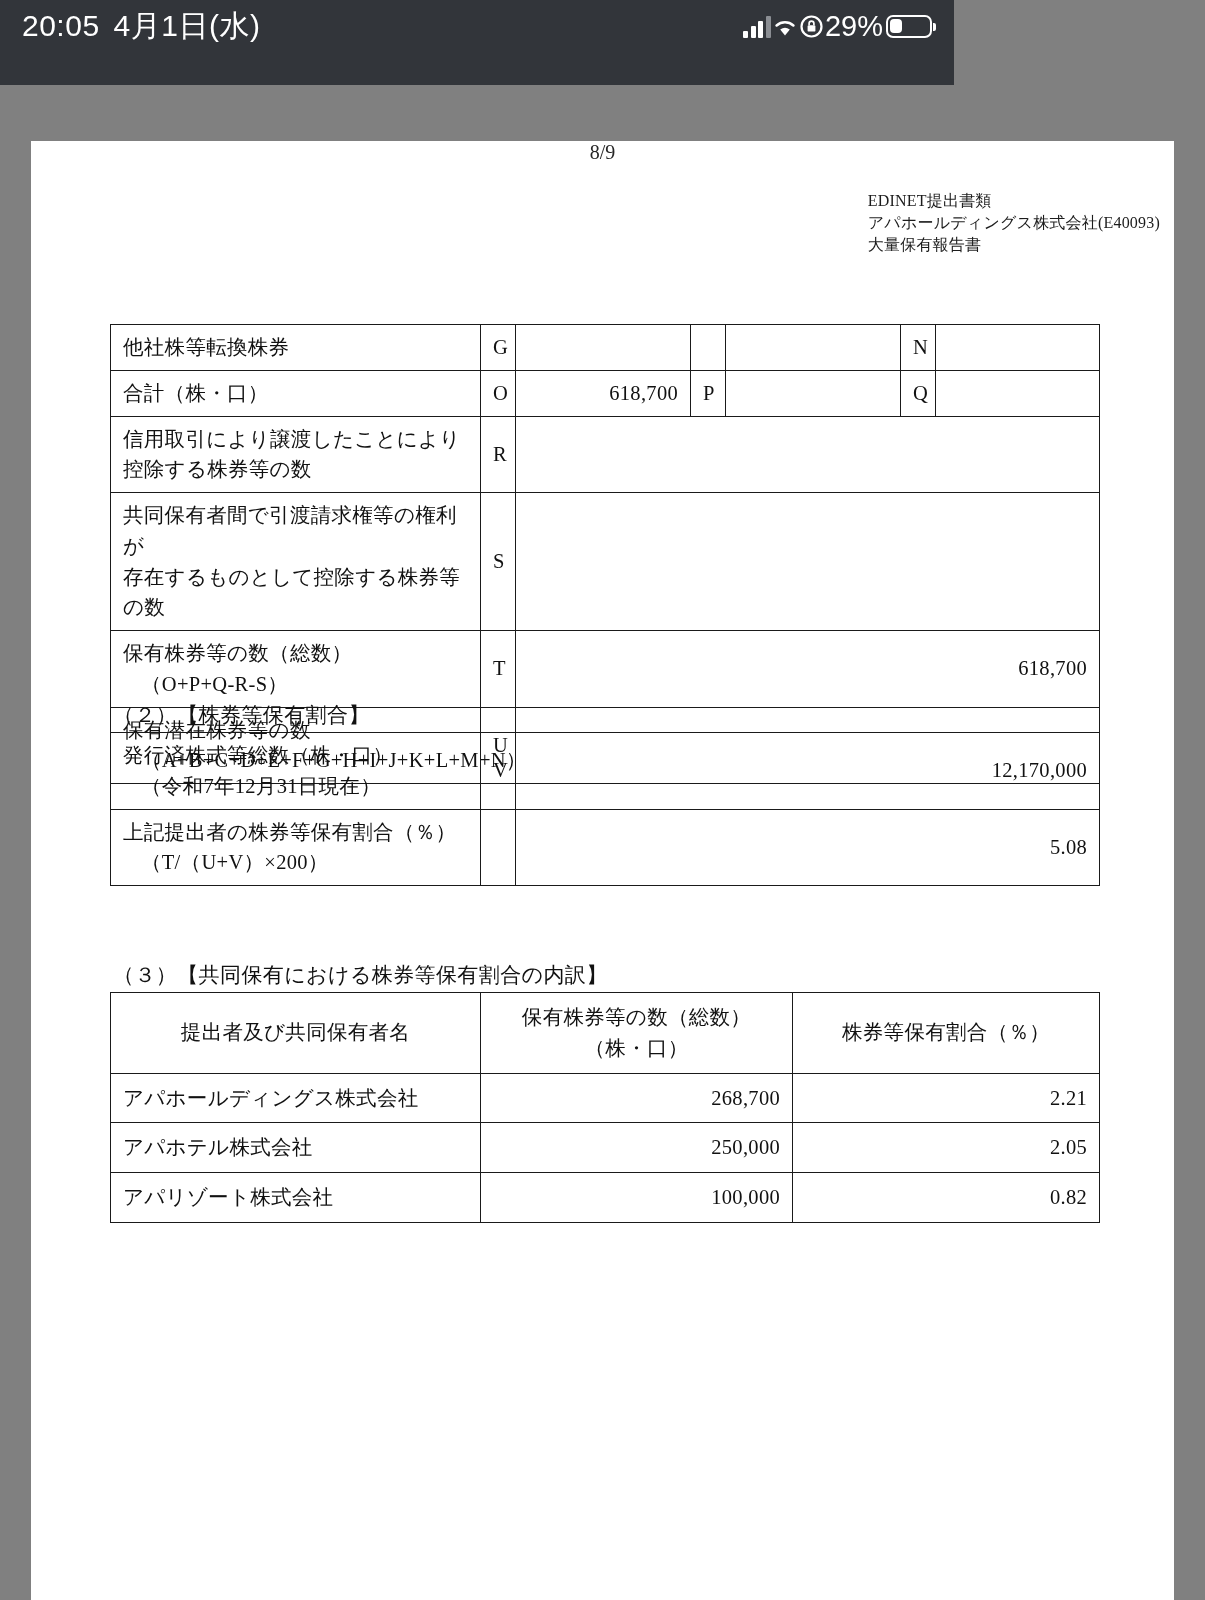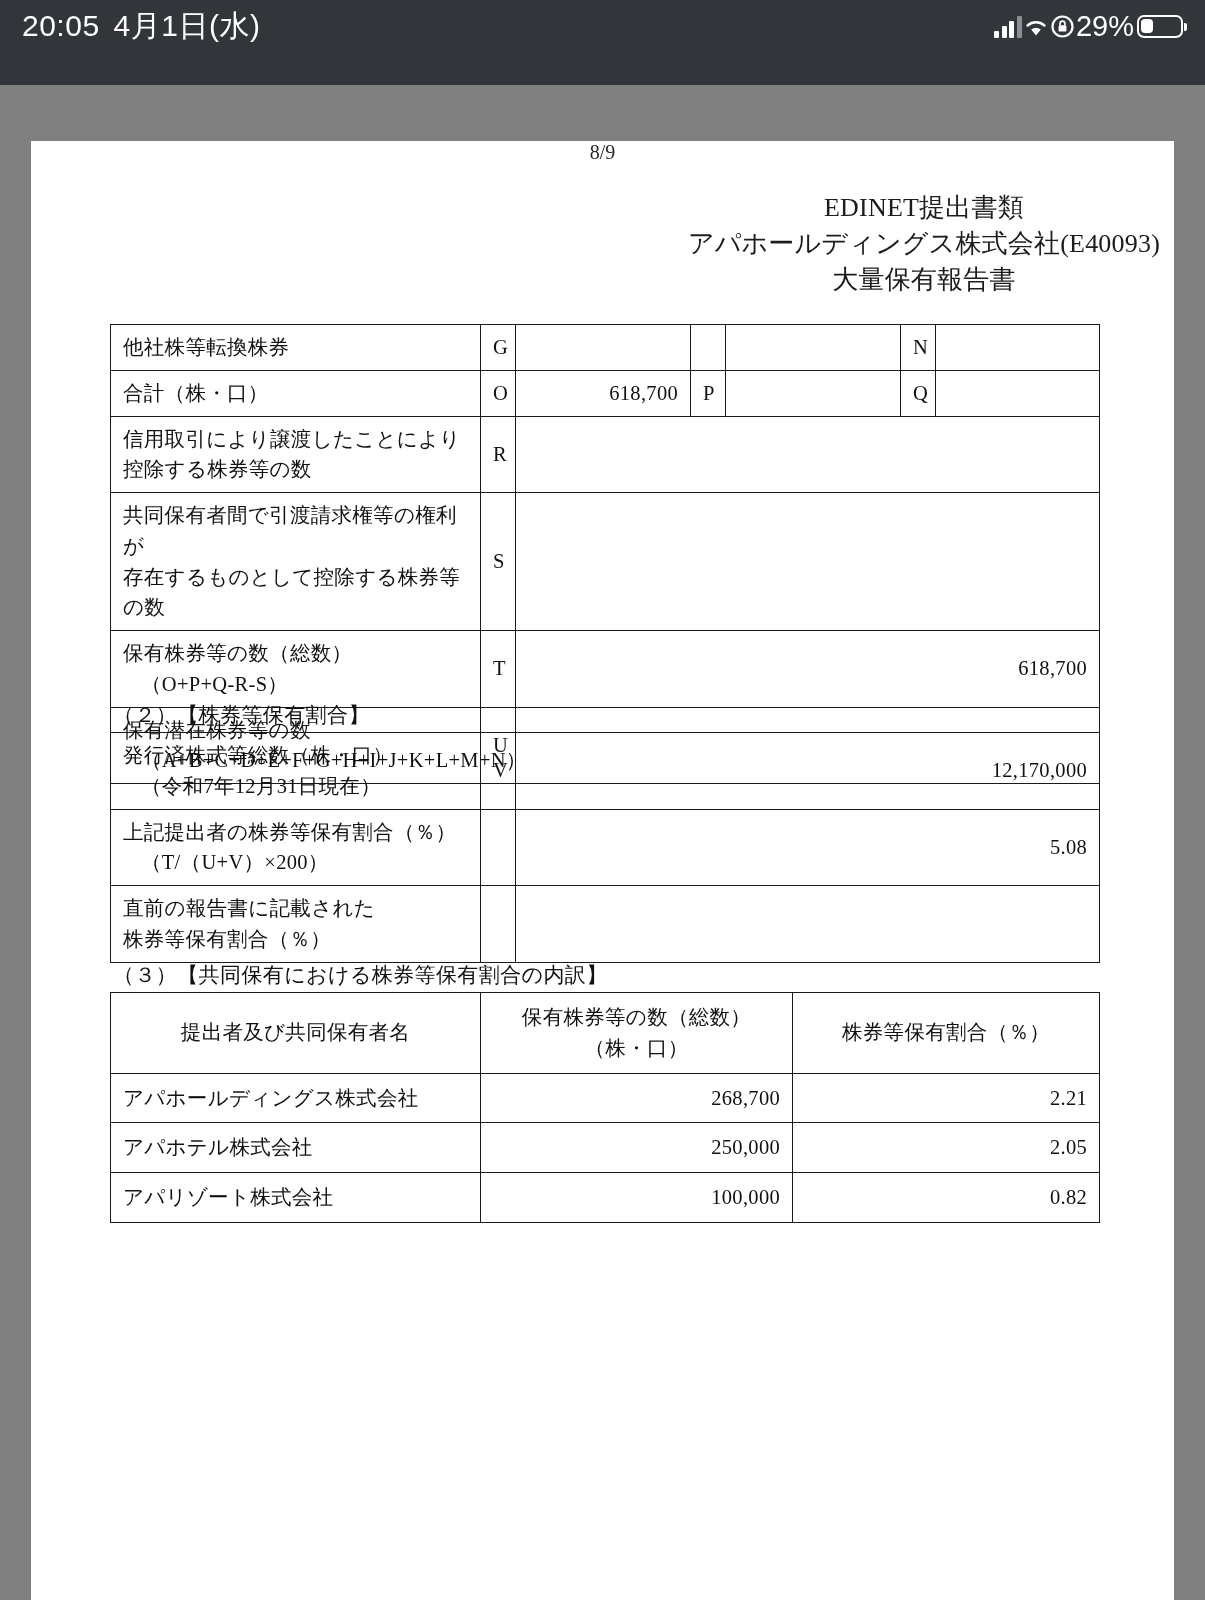--- a/index.html
+++ b/index.html
@@ -8,21 +8,21 @@
     height: 1600px;
     overflow: hidden;
     background: #808080;
     font-family: "Liberation Serif", "DejaVu Serif", serif;
   }
 
   
   .status-bar {
     position: absolute;
     top: 0; left: 0;
-    width: 1205px;
+    width: 954px;
     height: 85px;
     background: #32353a;
     color: #ffffff;
   }
   .status-left {
     position: absolute;
     left: 22px; top: 6px;
     font-family: "Liberation Sans", sans-serif;
     font-size: 30px;
     letter-spacing: 0.5px;
@@ -137,23 +137,23 @@
     position: absolute;
     left: 31px; top: 79px;
     width: 1143px;
     height: 1436px;
     background: #ffffff;
   }
 
   .page-header {
     position: absolute;
     top: 26px; right: 14px;
-    text-align: center;
+    text-align: left;
     line-height: 1.38;
-    font-size: 26px;
+    font-size: 16px;
     color: #1c1c1c;
     letter-spacing: 0.2px;
   }
 
   
   .doc-table {
     border-collapse: collapse;
     table-layout: fixed;
     color: #111;
     font-size: 20.5px;
@@ -332,28 +332,20 @@
           <td class="num">12,170,000</td>
         </tr>
         <tr>
           <td class="cell-pad-left">
             <span>上記提出者の株券等保有割合（％）</span>
             <span class="indent">（T/（U+V）×200）</span>
           </td>
           <td class="sym"></td>
           <td class="num">5.08</td>
         </tr>
-        <tr>
-          <td class="cell-pad-left">
-            <span>直前の報告書に記載された</span><br>
-            <span>株券等保有割合（％）</span>
-          </td>
-          <td class="sym"></td>
-          <td class="num"></td>
-        </tr>
       </tbody>
     </table>
 
     <div class="section-label lbl3">（３）【共同保有における株券等保有割合の内訳】</div>
 
     <table class="doc-table tbl3">
       <colgroup>
         <col style="width:370px">
         <col style="width:312px">
         <col style="width:307px">

